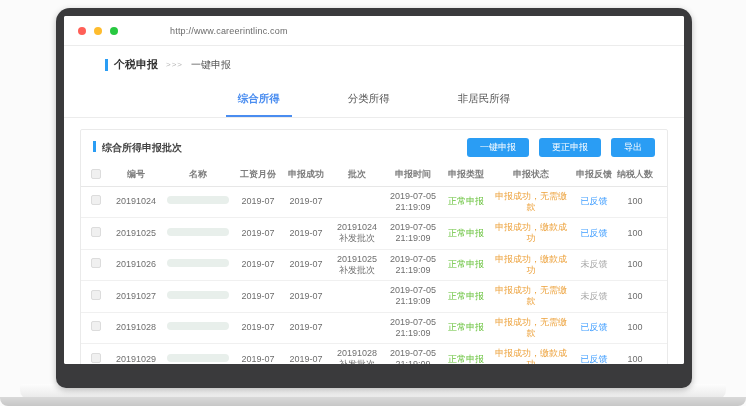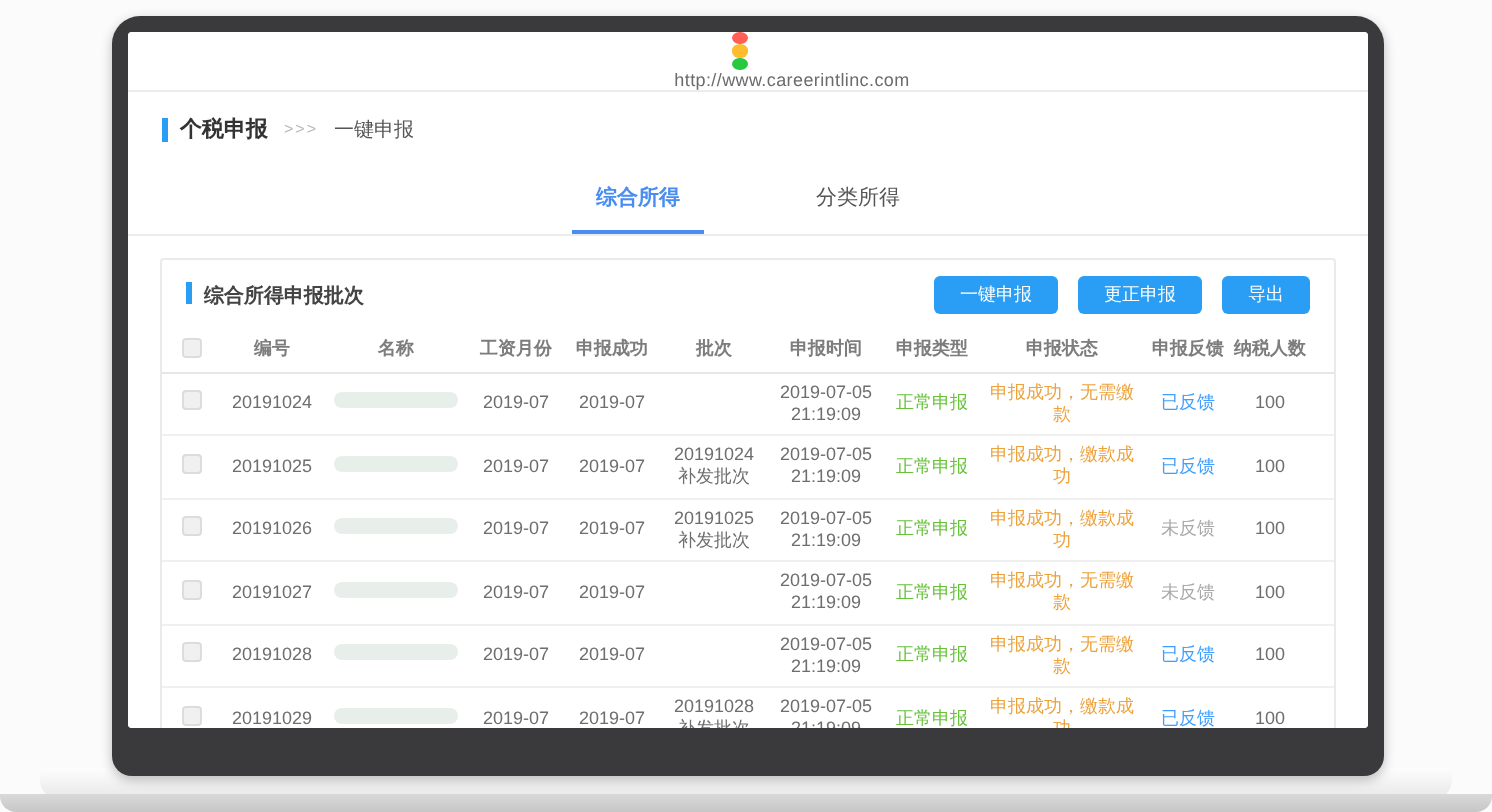--- a/index.html
+++ b/index.html
@@ -26,29 +26,29 @@
   }
   .laptop-base-bottom {
     position:absolute; left:0; top:397px; width:746px; height:9px;
     background:linear-gradient(#d9d9d9,#c7c7c7);
     border-radius:0 0 8px 8px;
   }
 
   
   .browser-bar {
     height:30px; background:#ffffff; border-bottom:1px solid #ececec;
-    display:flex; align-items:center; padding:0 14px;flex-direction:column;
+    display:flex; align-items:center; padding:0 14px;
   }
   .traffic { width:8px; height:8px; border-radius:50%; margin-right:8px; }
   .t-red{ background:#ff5f57; } .t-yellow{ background:#febc2e; } .t-green{ background:#28c840; }
   .url-text { margin-left:44px; font-size:9px; color:#6b6b6b; letter-spacing:.2px; }
 
   
   .page { background:#fff; height:318px; }
-  .breadcrumb { display:flex; align-items:center; padding:11px 0 6px 17px; }
+  .breadcrumb { display:flex; align-items:center; padding:11px 0 6px 17px;margin-left:24px; }
   .crumb-bar { width:3px; height:12px; background:#2a9df4; margin-right:6px; }
   .crumb-section { font-size:11px; font-weight:bold; color:#333; }
   .crumb-sep { font-size:8px; color:#b7b7b7; margin:0 8px; letter-spacing:1px; }
   .crumb-current { font-size:10px; color:#555; }
 
   .tabs-row {
     display:flex; justify-content:center; gap:44px;
     border-bottom:1px solid #ececec; margin-top:6px; padding-bottom:0;
   }
   .tab {
@@ -126,20 +126,21 @@
       <div class="breadcrumb">
         <span class="crumb-bar"></span>
         <span class="crumb-section">个税申报</span>
         <span class="crumb-sep">&gt;&gt;&gt;</span>
         <span class="crumb-current">一键申报</span>
       </div>
 
       <div class="tabs-row">
         <div class="tab active">综合所得</div>
         <div class="tab">分类所得</div>
+        <div class="tab">非居民所得</div>
       </div>
 
       <div class="panel">
         <div class="panel-head">
           <div class="panel-title-wrap">
             <span class="panel-bar"></span>
             <span class="panel-title">综合所得申报批次</span>
           </div>
           <div class="btn-group">
             <button class="btn">一键申报</button>

